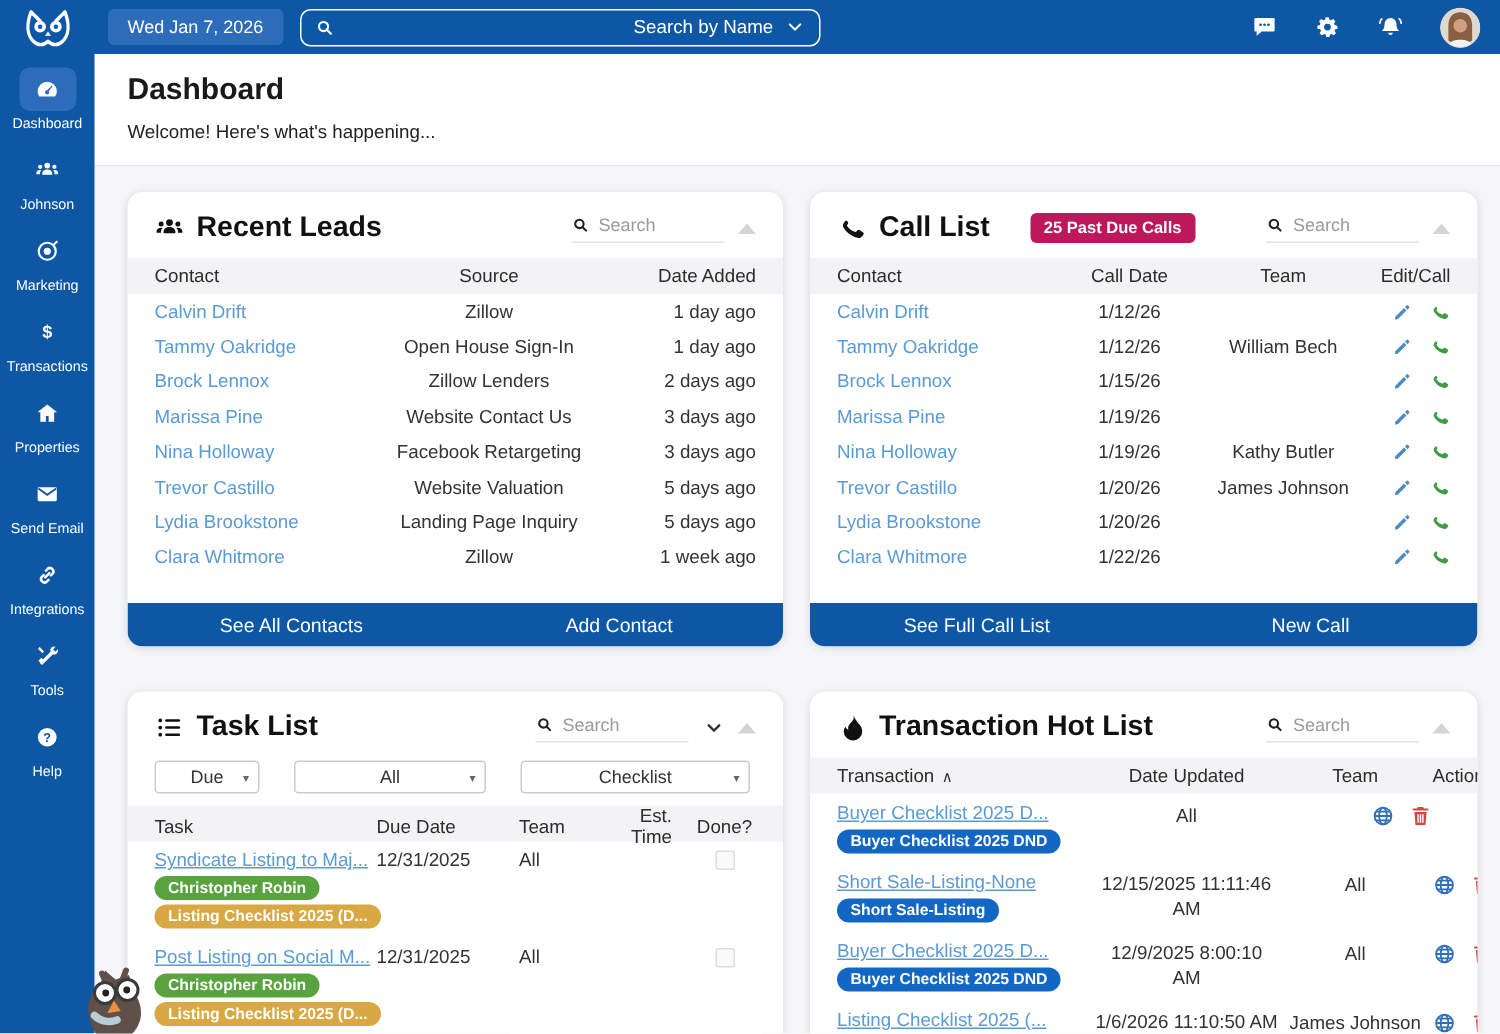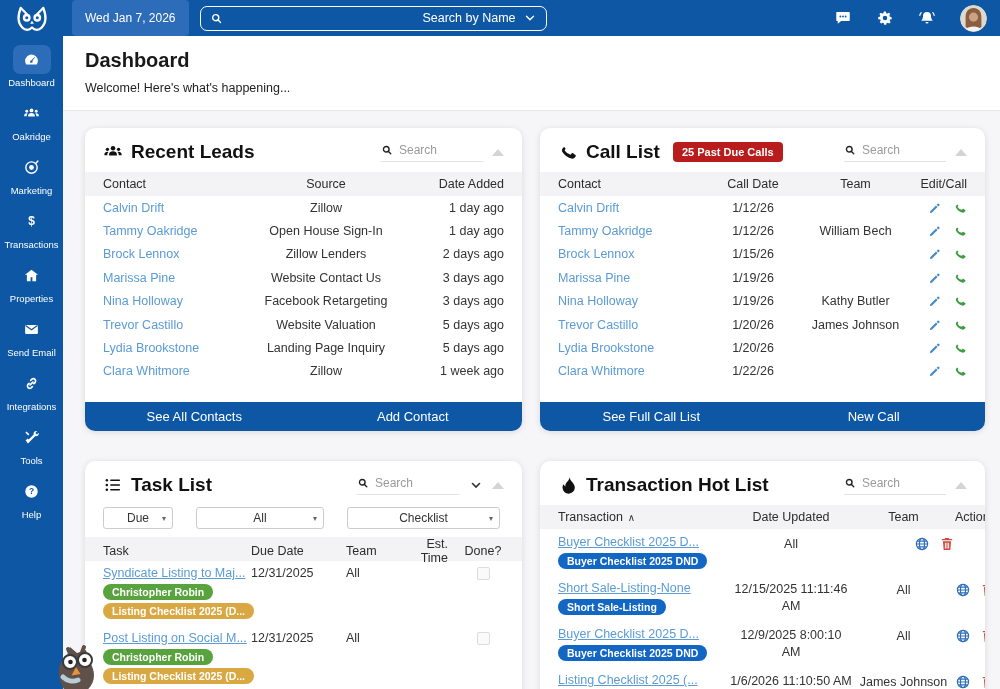--- a/index.html
+++ b/index.html
@@ -5,21 +5,21 @@
   * { margin:0; padding:0; box-sizing:border-box; }
   html,body { width:1000px; height:689px; overflow:hidden; background:#fff;
     font-family:"Liberation Sans", sans-serif; position:relative; }
 
   
   .topbar { position:absolute; top:0; left:0; right:0; height:36px; background:#0e57a5;
     display:flex; align-items:center; z-index:6; }
   .logo { width:63px; display:flex; justify-content:center; align-items:center; flex:none; }
   .logo svg { width:36px; height:27px; }
   .date-btn { margin-left:9px; background:#2d6cb8; color:#fff; border:none; border-radius:4px;
-    height:36px; padding:0 13px; font-size:12px; font-family:inherit; cursor:pointer; white-space:nowrap; }
+    height:24px; padding:0 13px; font-size:12px; font-family:inherit; cursor:pointer; white-space:nowrap; }
   .global-search { margin-left:11px; width:347px; height:25px; border:1.5px solid #fff;
     border-radius:7px; display:flex; align-items:center; padding:0 9px; gap:7px; color:#fff; cursor:text; }
   .gs-icon svg { width:13px; height:13px; display:block; }
   .gs-text { font-size:12.5px; color:#fff; flex:1;text-align:right; }
   .gs-chev svg { width:14px; height:14px; display:block; }
   .topbar-right { margin-left:auto; display:flex; align-items:center; gap:24px; padding-right:13px; }
   .tb-icon { width:18px; height:18px; color:#fff; cursor:pointer; }
   .tb-icon svg { width:100%; height:100%; display:block; }
   .avatar { width:27px; height:27px; border-radius:50%; overflow:hidden; cursor:pointer; flex:none; }
   .avatar svg { width:100%; height:100%; display:block; }
@@ -45,22 +45,22 @@
     padding:17px 15px 0 22px; }
 
   .card { background:#fff; border-radius:10px; box-shadow:0 1px 6px rgba(0,0,0,.12);
     display:flex; flex-direction:column; overflow:hidden; }
   .card.h1 { height:303px; }
   .card.h2 { height:420px; }
   .card-head { display:flex; align-items:center; padding:13px 18px 9px; gap:8px; }
   .title-icon { width:20px; height:20px; color:#111; flex:none; }
   .title-icon svg { width:100%; height:100%; display:block; }
   .card-title { font-size:19px; font-weight:600; color:#111; white-space:nowrap; }
-  .badge { background:#b91c1c; color:#fff; font-size:11px; font-weight:600; padding:4px 9px;
-    border-radius:4px; margin-left:5px; white-space:nowrap; cursor:default; }
+  .badge { background:#be185d; color:#fff; font-size:11px; font-weight:600; padding:4px 9px;
+    border-radius:4px; margin-left:19px; white-space:nowrap; cursor:default; }
   .card-search { margin-left:auto; display:flex; align-items:center; }
   .cs-box { display:flex; align-items:center; gap:6px; border-bottom:1px solid #e2e2e2;
     width:102px; padding-bottom:4px; cursor:text; }
   .cs-icon svg { width:12px; height:12px; display:block; color:#222; }
   .cs-ph { font-size:12px; color:#9a9a9a; }
   .chev-dark { margin-left:10px; width:14px; height:14px; cursor:pointer; }
   .chev-dark svg { width:100%; height:100%; display:block; }
   .tri-up { width:0; height:0; border-left:6px solid transparent; border-right:6px solid transparent;
     border-bottom:7px solid #d4d4d4; margin-left:9px; cursor:pointer; }
 
@@ -199,21 +199,21 @@
           <svg viewBox="0 0 24 24" fill="currentColor">
             <circle cx="12" cy="7.6" r="2.7"></circle>
             <path d="M12 11.2c-2.6 0-4.7 1.5-4.7 3.5v1.5h9.4v-1.5c0-2-2.1-3.5-4.7-3.5z"></path>
             <circle cx="5.3" cy="8.8" r="2"></circle>
             <path d="M5.3 11.7c-2 0-3.6 1.2-3.6 2.8v1.3h3.5v-1.1c0-1.1.5-2.1 1.4-2.8a5.6 5.6 0 0 0-1.3-.2z"></path>
             <circle cx="18.7" cy="8.8" r="2"></circle>
             <path d="M18.7 11.7c2 0 3.6 1.2 3.6 2.8v1.3h-3.5v-1.1c0-1.1-.5-2.1-1.4-2.8.4-.1.8-.2 1.3-.2z"></path>
           </svg>
         </span>
       </div>
-    <div class="side-label">Oakridge</div>
+    <div class="side-label">Johnson</div>
   </div>
   <div class="side-item">
     <div class="side-icon-wrap">
         <span class="side-icon">
           <svg viewBox="0 0 24 24" fill="none" stroke="currentColor" stroke-width="2">
             <circle cx="12" cy="12" r="8"></circle>
             <circle cx="12" cy="12" r="3.4" fill="currentColor" stroke="none"></circle>
             <path d="M18.5 5.5 21 3" stroke-linecap="round"></path>
           </svg>
         </span>

